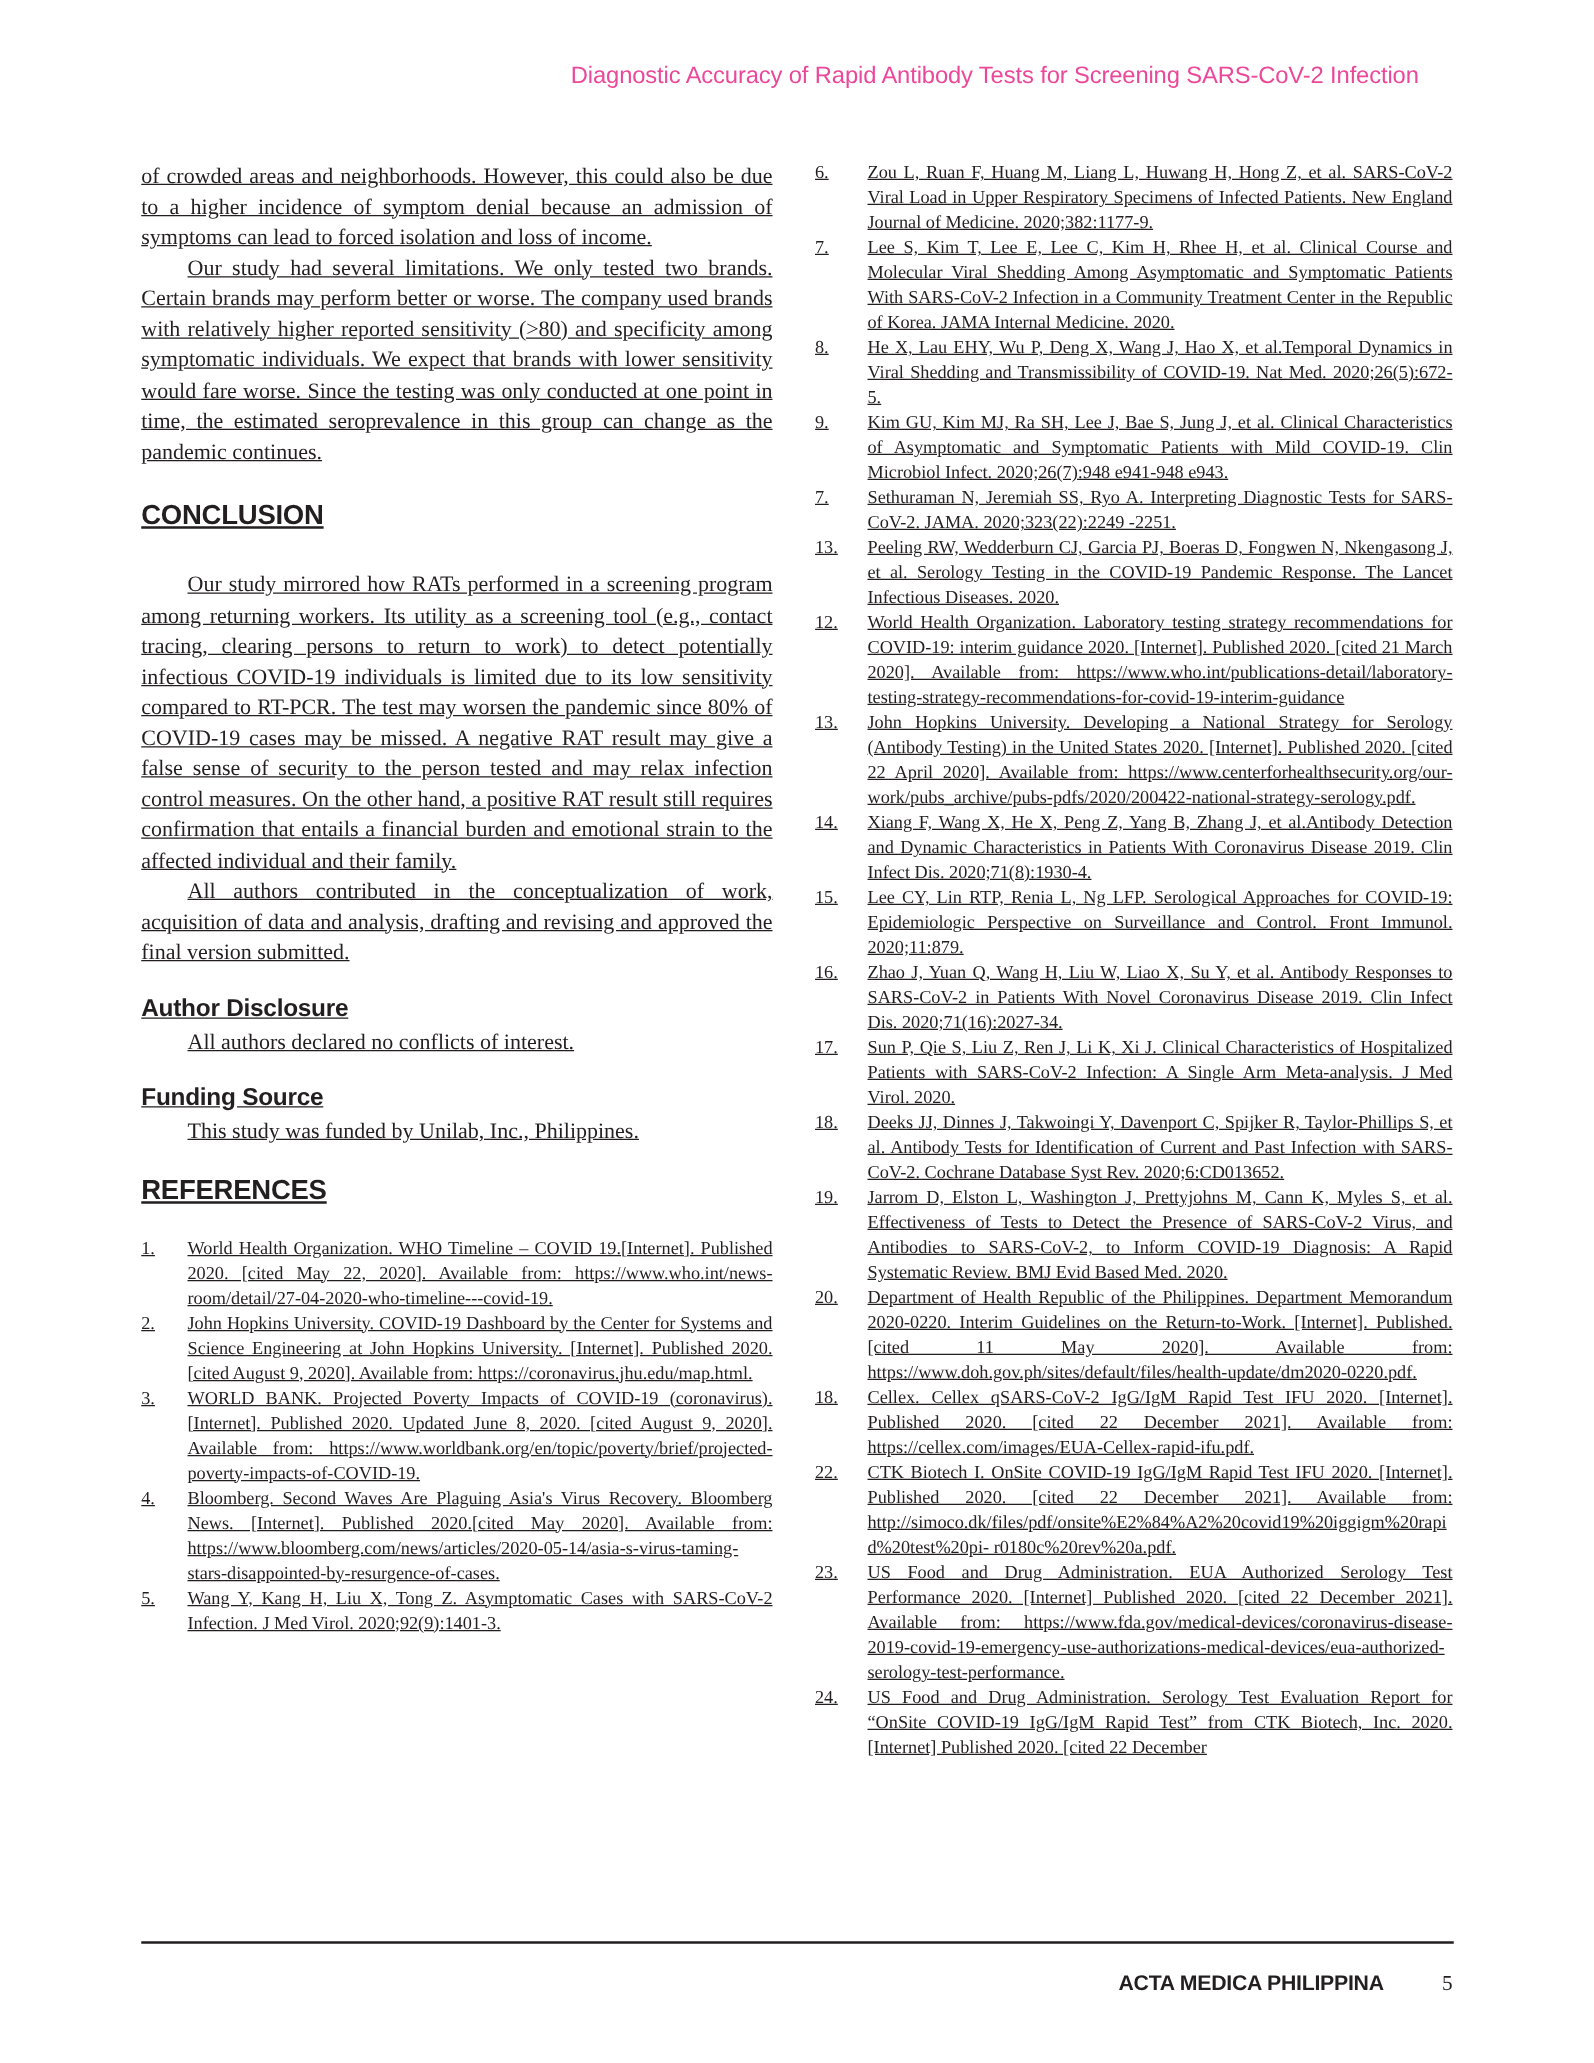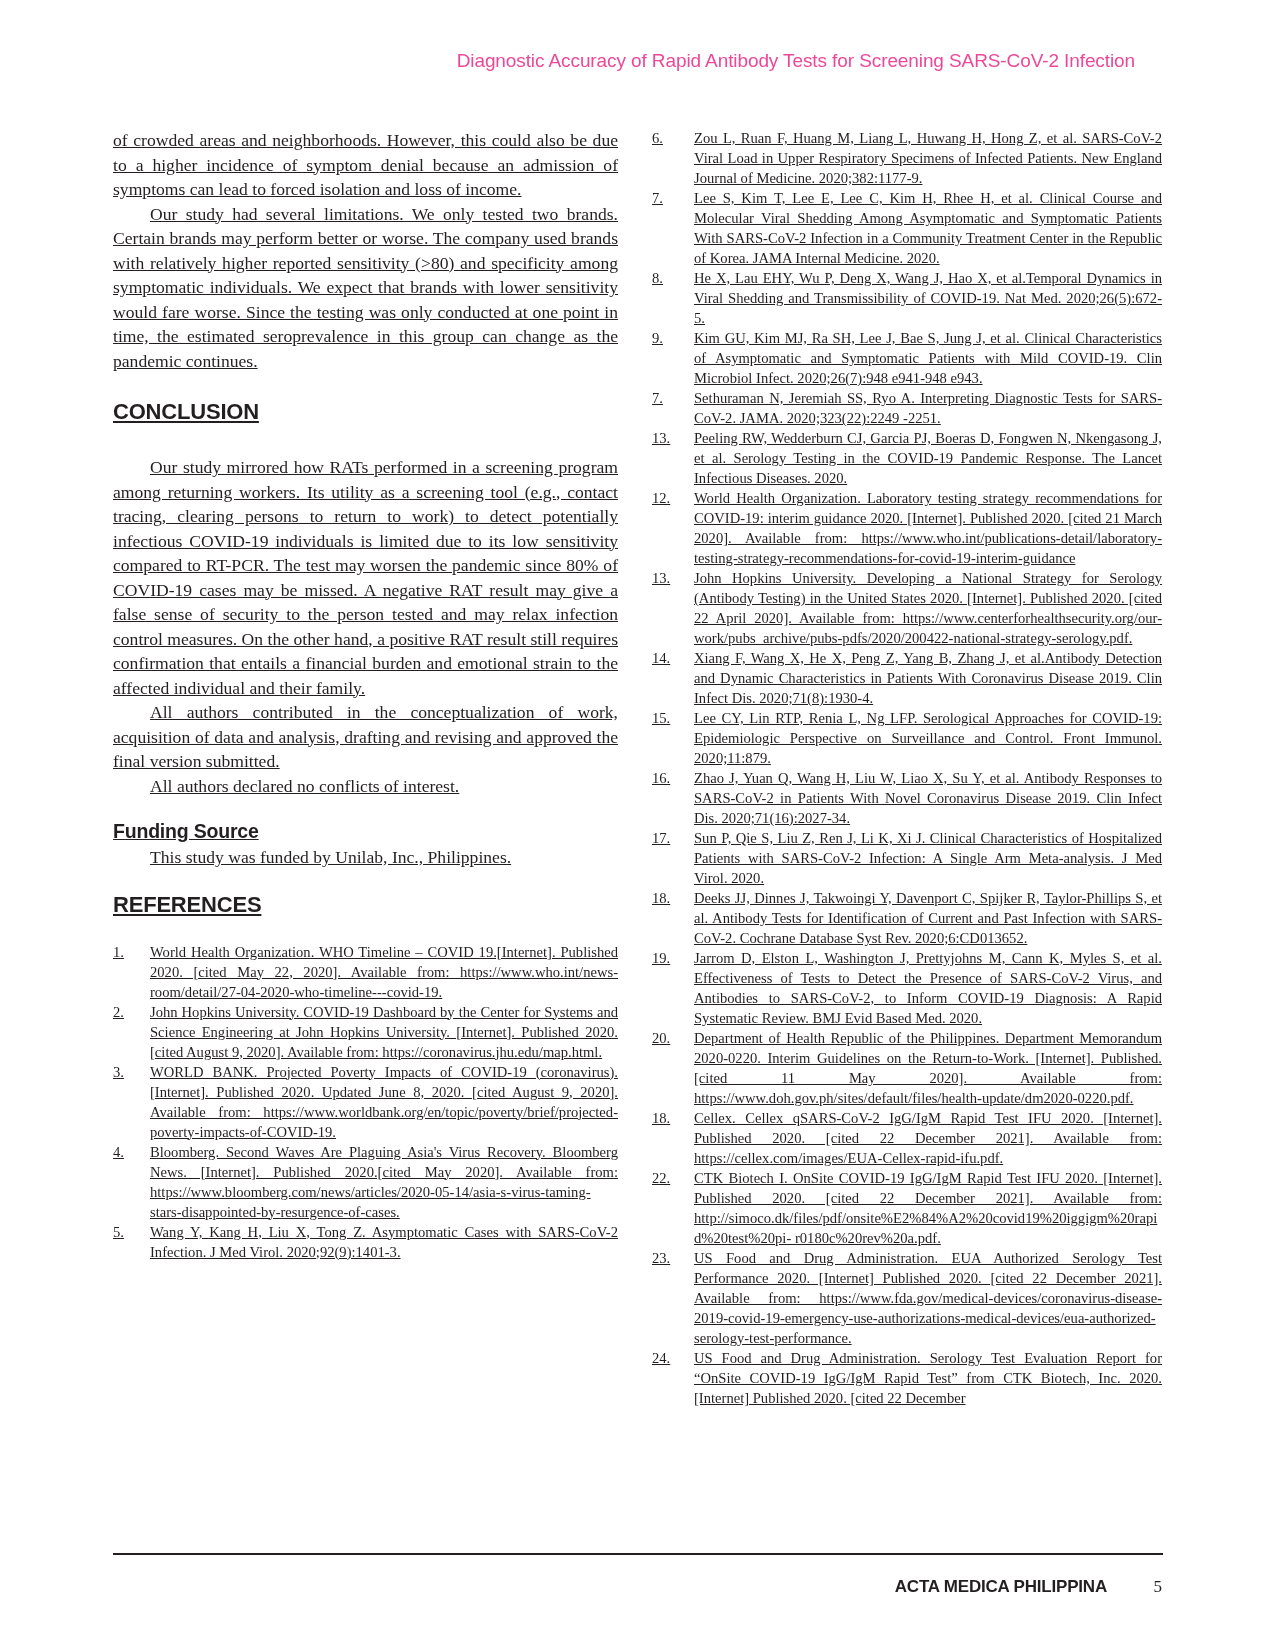--- a/index.html
+++ b/index.html
@@ -51,20 +51,21 @@
 
 <div class="col col-left">
   <p class="body-p">of crowded areas and neighborhoods. However, this could also be due to a higher incidence of symptom denial because an admission of symptoms can lead to forced isolation and loss of income.</p>
   <p class="body-p indent">Our study had several limitations. We only tested two brands. Certain brands may perform better or worse. The company used brands with relatively higher reported sensitivity (&gt;80) and specificity among symptomatic individuals. We expect that brands with lower sensitivity would fare worse. Since the testing was only conducted at one point in time, the estimated seroprevalence in this group can change as the pandemic continues.</p>
 
   <div class="h-major">CONCLUSION</div>
   <p class="body-p indent">Our study mirrored how RATs performed in a screening program among returning workers. Its utility as a screening tool (e.g., contact tracing, clearing persons to return to work) to detect potentially infectious COVID-19 individuals is limited due to its low sensitivity compared to RT-PCR. The test may worsen the pandemic since 80% of COVID-19 cases may be missed. A negative RAT result may give a false sense of security to the person tested and may relax infection control measures. On the other hand, a positive RAT result still requires confirmation that entails a financial burden and emotional strain to the affected individual and their family.</p>
 
   <p class="body-p indent">All authors contributed in the conceptualization of work, acquisition of data and analysis, drafting and revising and approved the final version submitted.</p>
 
+  <div class="h-minor">Author Disclosure</div>
   <p class="body-p indent">All authors declared no conflicts of interest.</p>
 
   <div class="h-minor">Funding Source</div>
   <p class="body-p indent">This study was funded by Unilab, Inc., Philippines.</p>
 
   <div class="h-major" style="margin-top:22px;margin-bottom:24px;">REFERENCES</div>
 
   <ol class="refs refs-left">
     <li class="ref">
         <span class="num">1.</span>

